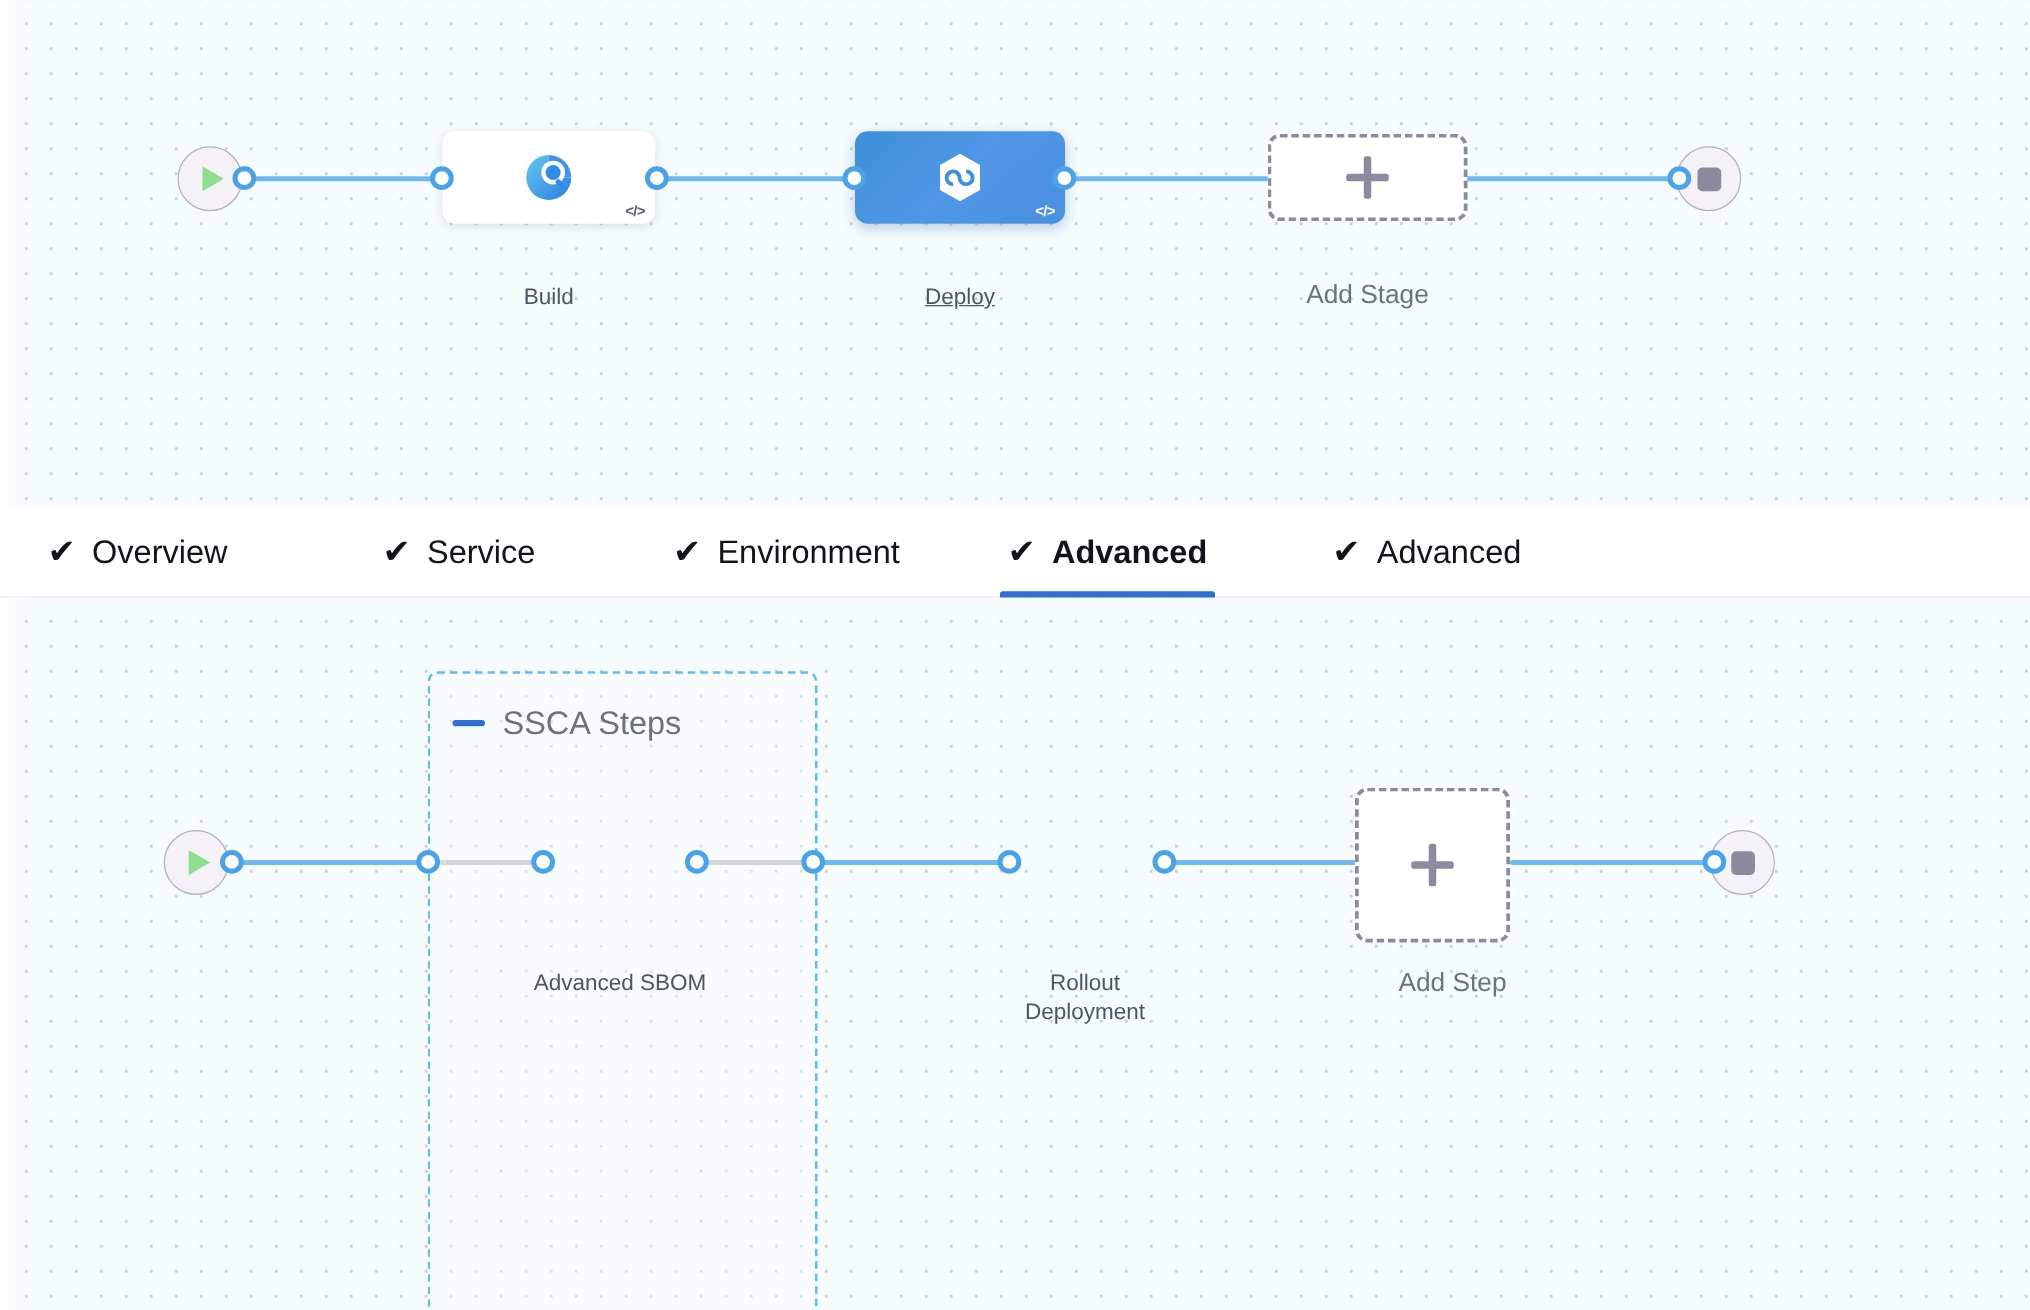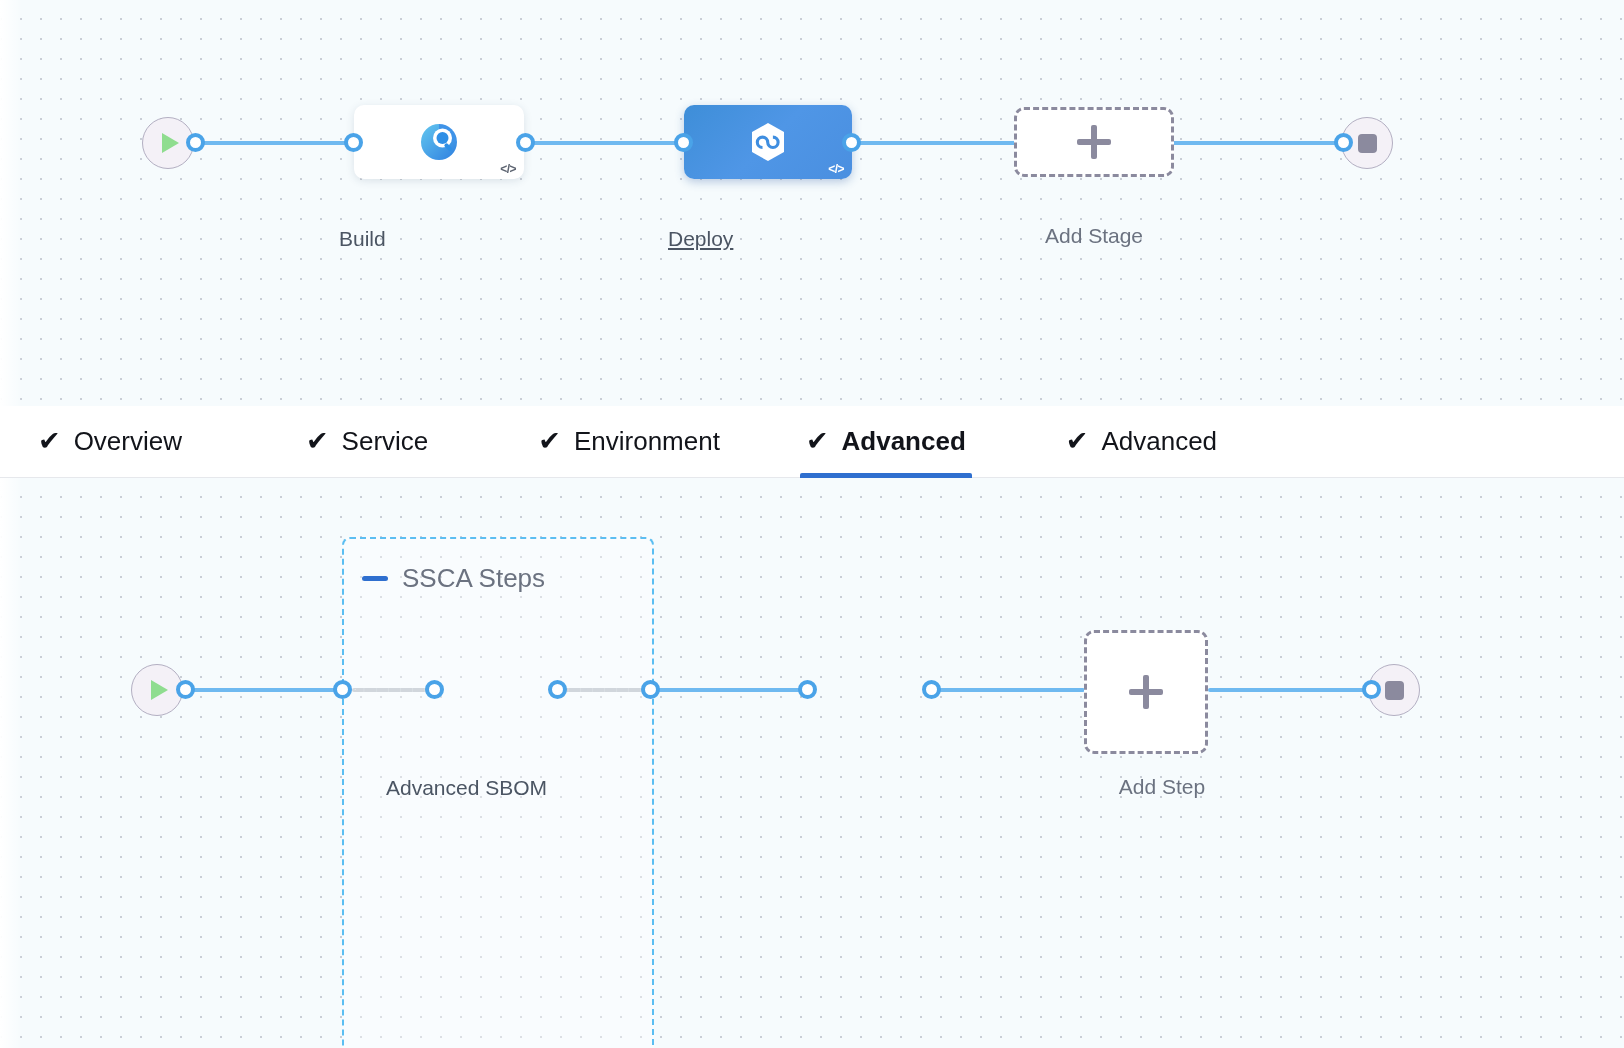--- a/index.html
+++ b/index.html
@@ -109,22 +109,22 @@
     font-size: 12px;
     font-weight: 700;
     color: #5c6370;
     letter-spacing: -0.5px;
     line-height: 1;
   }
   .node-card.selected .code-badge { color: #ffffff; }
 
   .node-label {
     position: absolute;
-    text-align: left;
-    font-size: 21px;
+    text-align: center;
+    font-size: 18px;
     color: #4b5563;
     line-height: 1.28;
     z-index: 5;
   }
 
   
   .add-box {
     position: absolute;
     border: 3px dashed #8b8a9e;
     border-radius: 10px;
@@ -332,20 +332,24 @@
   <div class="port" style="left:333px; top:202px;"></div>
 
   <div class="port" style="left:425px; top:202px;"></div>
 
   <div class="port" style="left:548px; top:202px;"></div>
   <div class="port" style="left:641px; top:202px;"></div>
   <div class="node-label" style="left:386px; top:297px; width:220px;">Advanced SBOM</div>
 
   <div class="port" style="left:798px; top:202px;"></div>
   <div class="port" style="left:922px; top:202px;"></div>
+  <div class="node-label" style="left:766px; top:297px; width:204px;">
+    <div>Rollout</div>
+    <div>Deployment</div>
+  </div>
 
   <div class="add-box" style="left:1084px; top:152px; width:124px; height:124px;">
     <div class="plus"></div>
   </div>
   <div class="add-label" style="left:1062px; top:297px; width:200px;">Add Step</div>
 
   <div class="terminal" style="left:1368px; top:186px;">
     <div class="stop-sq"></div>
   </div>
   <div class="port" style="left:1362px; top:202px;"></div>

